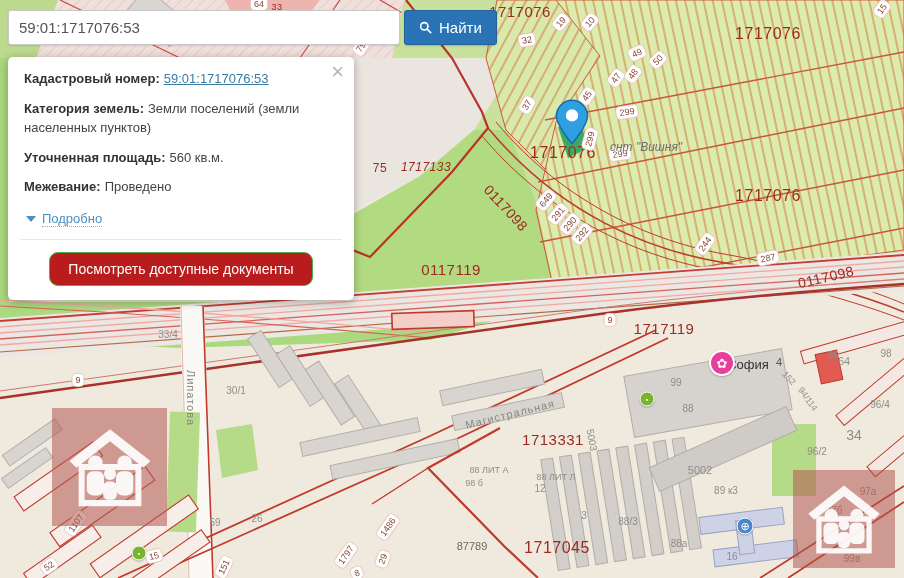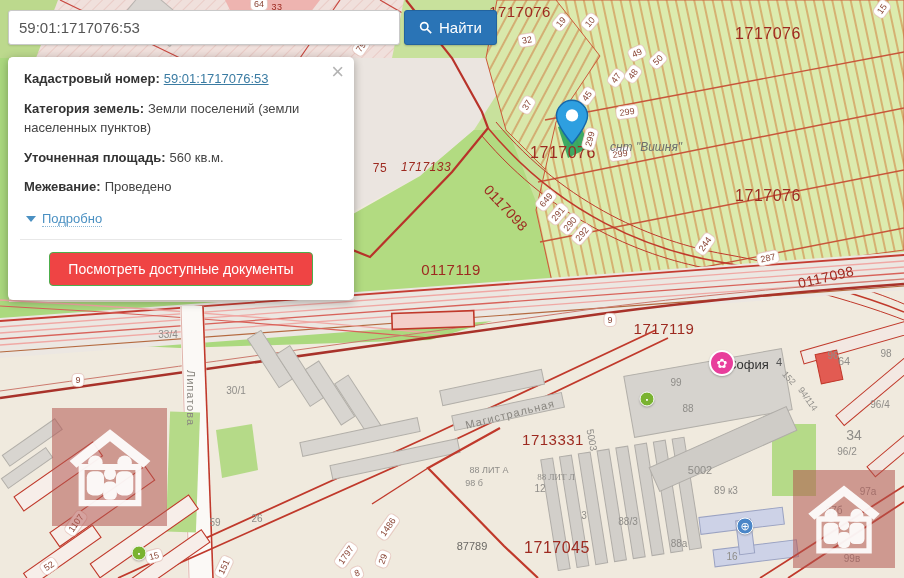--- a/index.html
+++ b/index.html
@@ -35,21 +35,21 @@
   
   .popup{position:absolute;left:8px;top:57px;width:346px;z-index:9;background:#fff;border-radius:5px;box-shadow:0 2px 10px rgba(0,0,0,.3);padding:13px 16px 14px 16px;}
   .popup .close{position:absolute;right:10px;top:4px;font-size:22px;color:#b4b4b4;cursor:pointer;line-height:1;}
   .row{margin:0 0 11px 0;font-size:13px;line-height:1.45;color:#444;}
   .row b{color:#333;margin-right:4px;}
   .link{color:#3b7ca3;text-decoration:underline;cursor:pointer;}
   .details{display:flex;align-items:center;gap:6px;margin:14px 0 2px 2px;cursor:pointer;}
   .tri{width:0;height:0;border-left:5px solid transparent;border-right:5px solid transparent;border-top:6px solid #4a90c2;}
   .dlink{color:#4a90c2;font-size:13px;border-bottom:1px dotted #8cb8d6;}
   .popup hr{border:none;border-top:1px solid #e8e8e8;margin:12px -4px 12px -4px;}
-  .docs-btn{display:block;margin:0 auto;padding:8px 18px;background:#ef4444;border:1px solid #4cae4c;border-radius:4px;color:#fff;font-size:14px;cursor:pointer;}
+  .docs-btn{display:block;margin:0 auto;padding:8px 18px;background:#b91c1c;border:1px solid #4cae4c;border-radius:9px;color:#fff;font-size:14px;cursor:pointer;}
 </style>
 </head>
 <body>
 
 <div id="stage">
 
   <svg id="map-svg" width="904" height="578" viewBox="0 0 904 578">
     <defs>
       <pattern id="hp" width="8" height="8" patternUnits="userSpaceOnUse" patternTransform="rotate(45)">
         <rect width="8" height="8" fill="#f1dcd8"></rect>
@@ -224,34 +224,34 @@
       <span class="ml p" style="left: 346px; top: 555px; transform: translate(-50%, -50%) rotate(-55deg);">1797</span>
       <span class="ml p" style="left: 383px; top: 559px; transform: translate(-50%, -50%) rotate(-70deg);">29</span>
       <span class="ml p" style="left: 357px; top: 573px; transform: translate(-50%, -50%) rotate(-20deg);">8</span>
       <span class="ml p" style="left: 49px; top: 566px; transform: translate(-50%, -50%) rotate(-35deg);">52</span>
       <span class="ml b" style="left: 168px; top: 334px; transform: translate(-50%, -50%) rotate(0deg);">33/4</span>
       <span class="ml b" style="left: 236px; top: 390px; transform: translate(-50%, -50%) rotate(0deg);">30/1</span>
       <span class="ml b" style="left: 676px; top: 382px; transform: translate(-50%, -50%) rotate(0deg);">99</span>
       <span class="ml b" style="left: 688px; top: 408px; transform: translate(-50%, -50%) rotate(0deg);">88</span>
       <span class="ml b" style="left: 489px; top: 470px; transform: translate(-50%, -50%) rotate(0deg); font-size: 9px;">88 ЛИТ А</span>
       <span class="ml b" style="left: 474px; top: 483px; transform: translate(-50%, -50%) rotate(0deg); font-size: 9px;">98 б</span>
-      <span class="ml b" style="left: 556px; top: 477px; transform: translate(-50%, -50%) rotate(0deg); font-size: 9px; font-family: Liberation Serif, serif;">88 ЛИТ Л</span>
+      <span class="ml b" style="left: 556px; top: 477px; transform: translate(-50%, -50%) rotate(0deg); font-size: 9px;">88 ЛИТ Л</span>
       <span class="ml b" style="left: 540px; top: 488px; transform: translate(-50%, -50%) rotate(0deg);">12</span>
       <span class="ml b" style="left: 584px; top: 515px; transform: translate(-50%, -50%) rotate(0deg);">3</span>
       <span class="ml b" style="left: 628px; top: 521px; transform: translate(-50%, -50%) rotate(0deg);">88/3</span>
       <span class="ml b" style="left: 700px; top: 470px; transform: translate(-50%, -50%) rotate(0deg); font-size: 11px;">5002</span>
       <span class="ml b" style="left: 726px; top: 490px; transform: translate(-50%, -50%) rotate(0deg);">89 к3</span>
       <span class="ml b" style="left: 679px; top: 543px; transform: translate(-50%, -50%) rotate(0deg);">88а</span>
       <span class="ml b" style="left: 732px; top: 556px; transform: translate(-50%, -50%) rotate(0deg); text-align: right;">16</span>
       <span class="ml b" style="left: 833px; top: 355px; transform: translate(-50%, -50%) rotate(0deg);">96</span>
       <span class="ml b" style="left: 844px; top: 361px; transform: translate(-50%, -50%) rotate(0deg); font-size: 11px;">64</span>
       <span class="ml b" style="left: 886px; top: 353px; transform: translate(-50%, -50%) rotate(0deg);">98</span>
       <span class="ml b" style="left: 880px; top: 404px; transform: translate(-50%, -50%) rotate(0deg);">96/4</span>
       <span class="ml b" style="left: 854px; top: 435px; transform: translate(-50%, -50%) rotate(0deg); font-size: 14px;">34</span>
-      <span class="ml b" style="left: 817px; top: 451px; transform: translate(-50%, -50%) rotate(0deg); margin-left: 30px;">96/2</span>
+      <span class="ml b" style="left: 817px; top: 451px; transform: translate(-50%, -50%) rotate(0deg);">96/2</span>
       <span class="ml b" style="left: 868px; top: 491px; transform: translate(-50%, -50%) rotate(0deg);">97а</span>
       <span class="ml b" style="left: 834px; top: 510px; transform: translate(-50%, -50%) rotate(0deg);">97б</span>
       <span class="ml b" style="left: 852px; top: 558px; transform: translate(-50%, -50%) rotate(0deg); text-align: right;">99в</span>
       <span class="ml b" style="left: 215px; top: 522px; transform: translate(-50%, -50%) rotate(0deg);">59</span>
       <span class="ml b" style="left: 257px; top: 518px; transform: translate(-50%, -50%) rotate(0deg);">26</span>
       <span class="ml b" style="left: 779px; top: 362px; transform: translate(-50%, -50%) rotate(0deg); font-size: 11px; color: rgb(85, 85, 85);">4</span>
       <span class="ml b" style="left: 789px; top: 378px; transform: translate(-50%, -50%) rotate(48deg); font-size: 9px;">152</span>
       <span class="ml b" style="left: 808px; top: 399px; transform: translate(-50%, -50%) rotate(55deg); font-size: 9px;">94/114</span>
       <span class="ml b" style="left: 592px; top: 440px; transform: translate(-50%, -50%) rotate(80deg); font-size: 10px;">5003</span>
       <span class="ml b" style="left: 472px; top: 546px; transform: translate(-50%, -50%) rotate(0deg); font-size: 11px; color: rgb(107, 105, 101);">87789</span>

